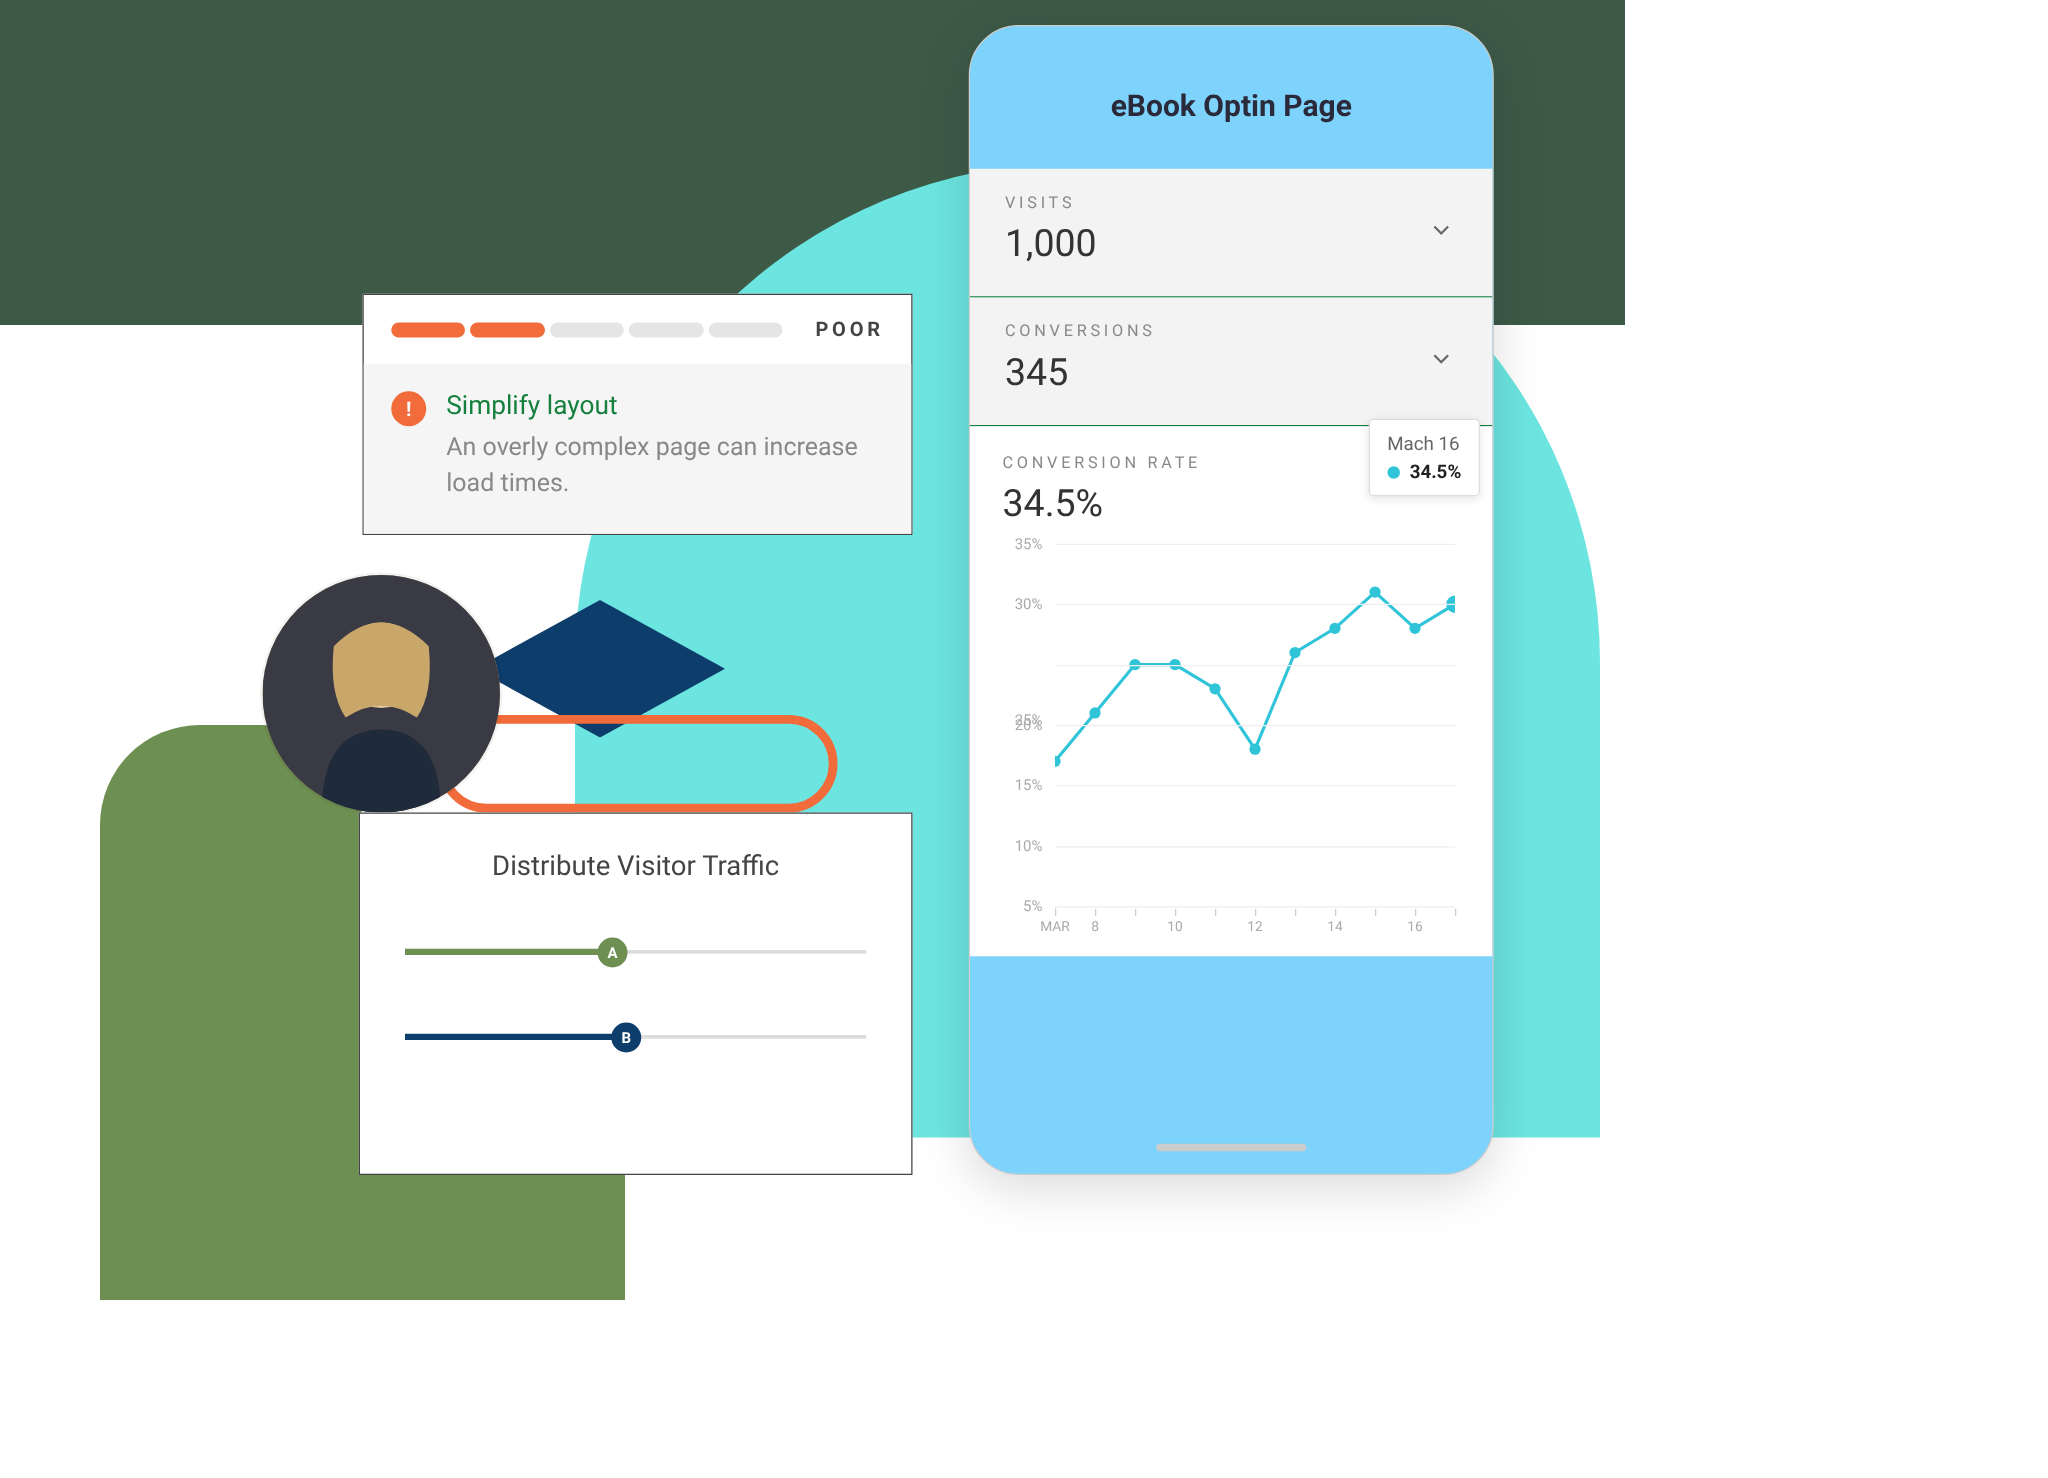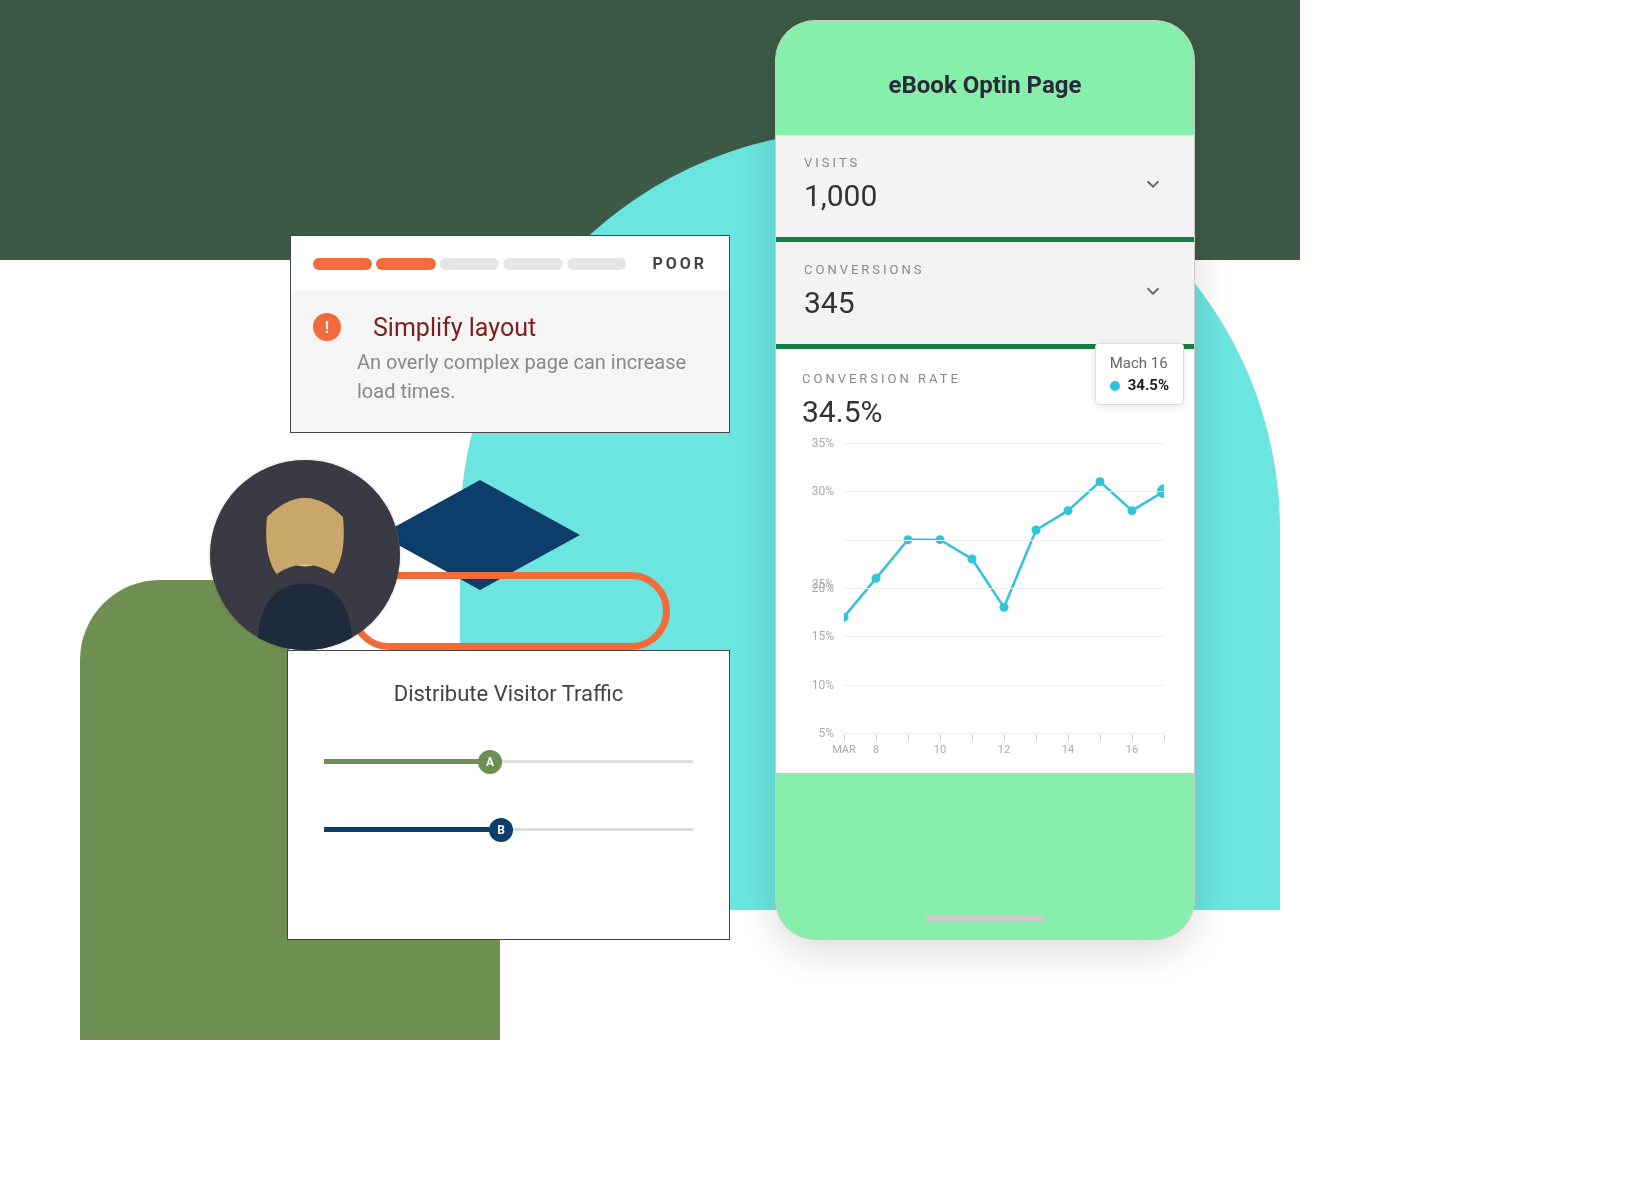--- a/index.html
+++ b/index.html
@@ -72,21 +72,21 @@
 .rec-bar { display:flex; gap:4px; flex:1; }
 .rec-seg { height:12px; border-radius:6px; background:#e5e5e5; flex:1; }
 .rec-seg.fill { background:#f26b3a; }
 .rec-label { font-size:16px; font-weight:700; letter-spacing:3px; color:#444;margin-left:12px; }
 .rec-body { background:#f5f5f5; padding:22px 22px 26px; display:flex; gap:16px; }
 .alert-icon {
   width:28px; height:28px; border-radius:50%; background:#f26b3a;
   color:#fff; display:flex; align-items:center; justify-content:center;
   font-weight:700; flex-shrink:0; font-size:16px;
 }
-.rec-title { font-size:25px; color:#7f1d1d; margin-bottom:6px;margin-left:16px; }
+.rec-title { font-size:21px; color:#15803d; margin-bottom:6px; }
 .rec-desc { font-size:20px; color:#888; line-height:1.45; }
 .diamond-shape {
   position:absolute; left:380px; top:480px;
   width:0; height:0;
 }
 .diamond-shape svg { display:block; }
 .pill {
   position:absolute; left:350px; top:572px;
   width:320px; height:78px;
   border:7px solid #f26b3a;
@@ -122,29 +122,29 @@
   color:#fff; font-size:12px; font-weight:700;
   display:flex; align-items:center; justify-content:center;
 }
 .slider-a .slider-knob { left:45%; background:#6e8f52; margin-left:-12px; }
 .slider-b .slider-knob { left:48%; background:#0d3d6b; margin-left:-12px; }
 
 
 .phone {
   position:absolute; left:775px; top:20px;
   width:420px; height:920px;
-  background:#86efac; border-radius:40px;
+  background:#7dd3fc; border-radius:40px;
   border:1px solid #ccc;
   box-shadow: 0 10px 40px rgba(0,0,0,0.15);
   overflow:hidden;
 }
 .phone-title { text-align:center; font-size:24px; font-weight:700; color:#2a2a3a; padding:50px 0 36px; }
 .stat-row {
   background:#f3f3f3; padding:20px 28px 24px;
-  border-bottom:5px solid #15803d;
+  border-bottom:1px solid #15803d;
   position:relative;
 }
 .stat-label { font-size:13px; letter-spacing:3px; color:#888; margin-bottom:8px; }
 .stat-value { font-size:30px; color:#333; }
 .chev { position:absolute; right:30px; top:38px; color:#666; }
 .chev svg { width:22px; height:22px; }
 .chart-section { background:#fff; padding:22px 26px 10px; position:relative; }
 .chart-section .stat-label { color:#888; }
 .chart-section .stat-value { font-size:30px; color:#333; margin-bottom:14px; }
 .chart-section .chev { top:34px; }

